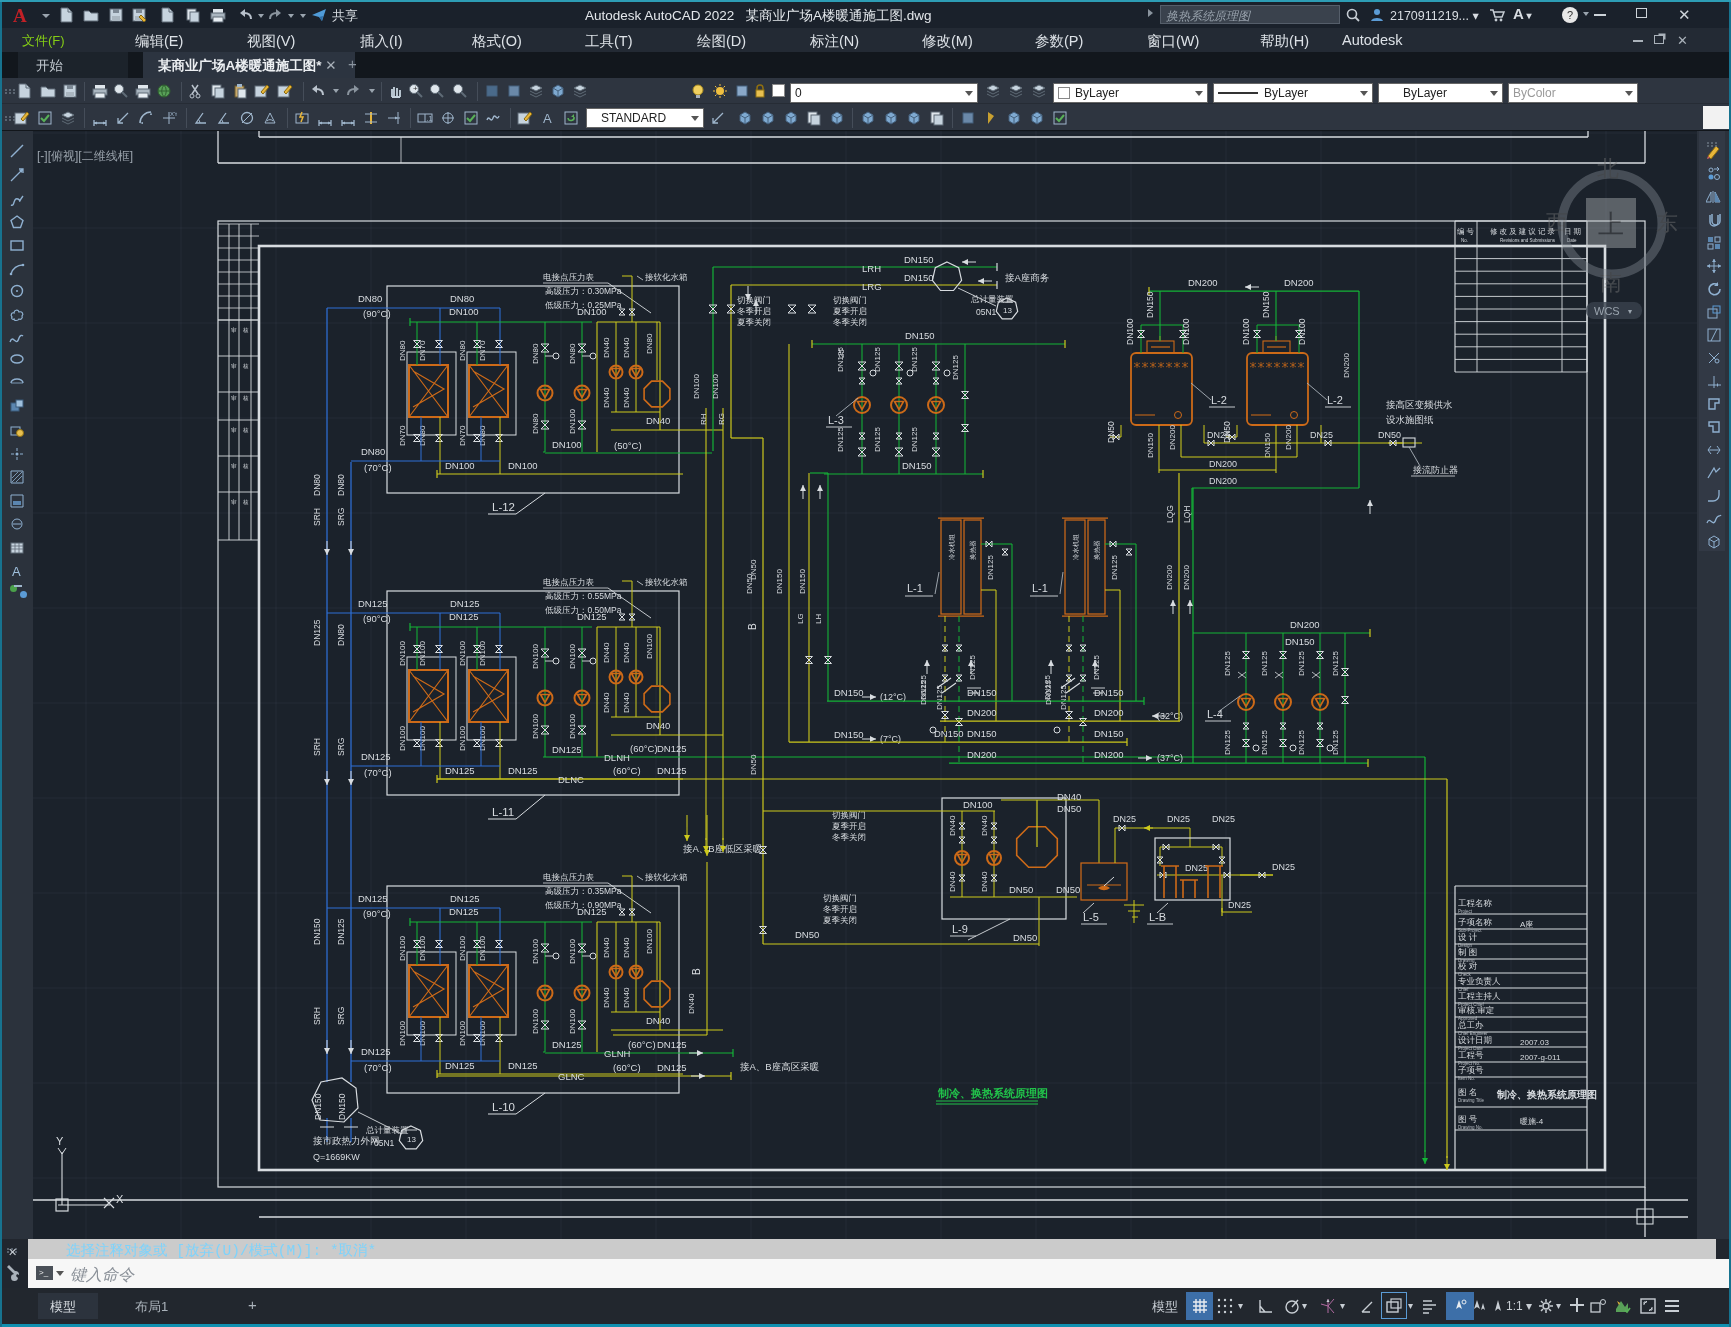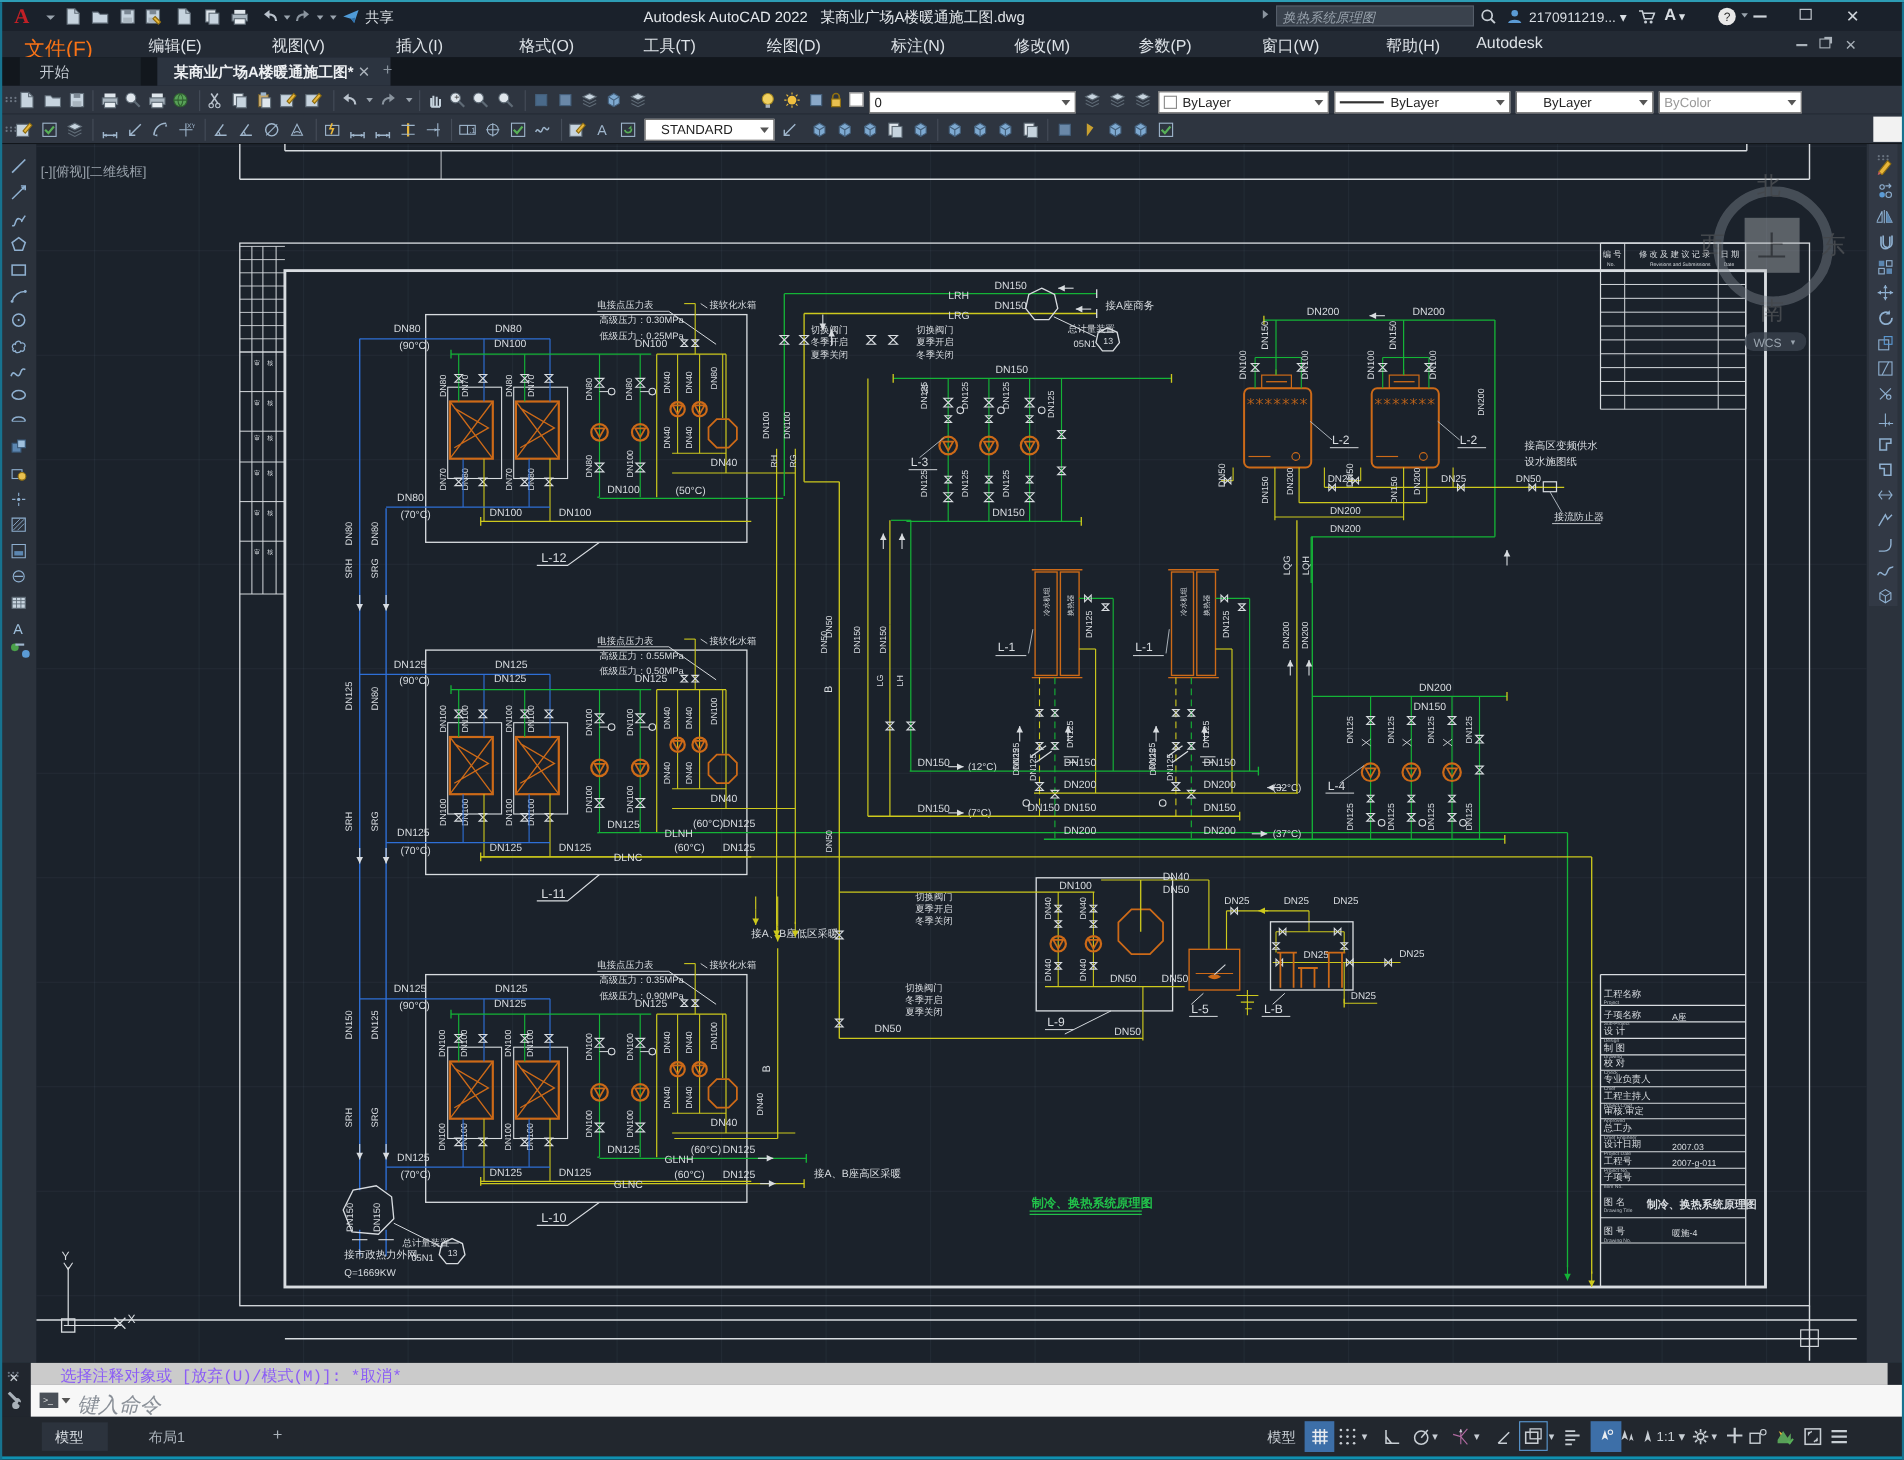--- a/index.html
+++ b/index.html
@@ -112,21 +112,21 @@
       <svg width="18" height="18" viewBox="0 0 18 18">
         <circle cx="9" cy="9" r="8" fill="#e8e8e8"></circle>
         <text x="6" y="13" font-size="11" fill="#333">?</text>
       </svg>
     </div>
 <div class="abs" style="left:1583px;top:12px;width:0;height:0;border-left:3.5px solid transparent;border-right:3.5px solid transparent;border-top:4px solid #9aa4ae"></div>
 <div class="abs" style="left:1594px;top:14px;width:12px;height:2px;background:#cdd3d9"></div>
 <div class="abs" style="left:1636px;top:8px;width:11px;height:10px;border:1.5px solid #cdd3d9"></div>
 <div class="abs" style="left:1678px;top:6px;font-size:15px;color:#cdd3d9">✕</div>
 <div class="abs" style="left:0;top:28px;width:1731px;height:24px;background:#232a34"></div>
-<div class="abs" style="left:22px;top:32px;font-size:19px;color:#f97316">文件(F)</div>
+<div class="abs" style="left:22px;top:32px;font-size:13px;color:#84cc16">文件(F)</div>
 <div class="abs" style="left:135px;top:32px;font-size:14.5px;color:#dde2e7">编辑(E)</div>
 <div class="abs" style="left:247px;top:32px;font-size:14.5px;color:#dde2e7">视图(V)</div>
 <div class="abs" style="left:360px;top:32px;font-size:14.5px;color:#dde2e7">插入(I)</div>
 <div class="abs" style="left:472px;top:32px;font-size:14.5px;color:#dde2e7">格式(O)</div>
 <div class="abs" style="left:585px;top:32px;font-size:14.5px;color:#dde2e7">工具(T)</div>
 <div class="abs" style="left:697px;top:32px;font-size:14.5px;color:#dde2e7">绘图(D)</div>
 <div class="abs" style="left:810px;top:32px;font-size:14.5px;color:#dde2e7">标注(N)</div>
 <div class="abs" style="left:922px;top:32px;font-size:14.5px;color:#dde2e7">修改(M)</div>
 <div class="abs" style="left:1035px;top:32px;font-size:14.5px;color:#dde2e7">参数(P)</div>
 <div class="abs" style="left:1147px;top:32px;font-size:14.5px;color:#dde2e7">窗口(W)</div>
@@ -1832,31 +1832,31 @@
         <g fill="#6a7480">
           <circle cx="2" cy="2" r="1"></circle>
           <circle cx="6" cy="2" r="1"></circle>
           <circle cx="10" cy="2" r="1"></circle>
           <circle cx="2" cy="5" r="1"></circle>
           <circle cx="6" cy="5" r="1"></circle>
           <circle cx="10" cy="5" r="1"></circle>
         </g>
       </svg></div>
 <div class="abs" style="left:8px;top:1246px;font-size:11px;color:#c8ced4">✕</div>
-<div class="abs" style="left:55px;top:1241px;font-size:14.5px;color:#8b5cf6;font-family:'Liberation Mono',monospace">选择注释对象或 [放弃(U)/模式(M)]: *取消*</div>
+<div class="abs" style="left:66px;top:1241px;font-size:14.5px;color:#7dd3fc;font-family:'Liberation Mono',monospace">选择注释对象或 [放弃(U)/模式(M)]: *取消*</div>
 <div class="abs" style="left:28px;top:1259px;width:1703px;height:29px;background:#f7f7f7"></div>
 <div class="abs ic" style="left:4px;top:1264px;width:18px;height:18px">
       <svg width="16" height="16" viewBox="0 0 16 16">
         <path d="M3 13l6-6a3.5 3.5 0 104-4l-2 2-2-1 1-2a3.5 3.5 0 00-4 4l-6 6 2 2z" fill="#aab2ba" transform="rotate(90 8 8)"></path>
       </svg>
     </div>
 <div class="abs" style="left:36px;top:1266px;width:17px;height:14px;background:#4a5058"></div>
 <div class="abs" style="left:39px;top:1268px;font-size:8px;color:#eee">&gt;_</div>
 <div class="abs" style="left:56px;top:1271px;width:0;height:0;border-left:4px solid transparent;border-right:4px solid transparent;border-top:5px solid #555"></div>
-<div class="abs" style="left:70px;top:1265px;font-size:19px;font-style:italic;color:#8a9098">键入命令</div>
+<div class="abs" style="left:70px;top:1265px;font-size:16px;font-style:italic;color:#8a9098">键入命令</div>
 <div class="abs" style="left:0;top:1288px;width:1731px;height:36px;background:#22272e"></div>
 <div class="abs" style="left:38px;top:1293px;width:60px;height:26px;background:#2c333d"></div>
 <div class="abs" style="left:50px;top:1298px;font-size:13px;color:#d8dde2">模型</div>
 <div class="abs" style="left:135px;top:1298px;font-size:13px;color:#aab2ba">布局1</div>
 <div class="abs" style="left:248px;top:1296px;font-size:15px;color:#aab2ba">+</div>
 <div class="abs" style="left:0;top:1324px;width:1731px;height:3px;background:#1090b0"></div>
 <div class="abs" style="left:1152px;top:1298px;font-size:13px;color:#c8ced4">模型</div>
 <div class="abs" style="left:1186px;top:1292px;width:27px;height:28px;background:#3d6fa8"></div>
 <div class="abs ic" style="left:1190px;top:1296px;width:20px;height:20px">
       <svg width="18" height="18" viewBox="0 0 18 18">

